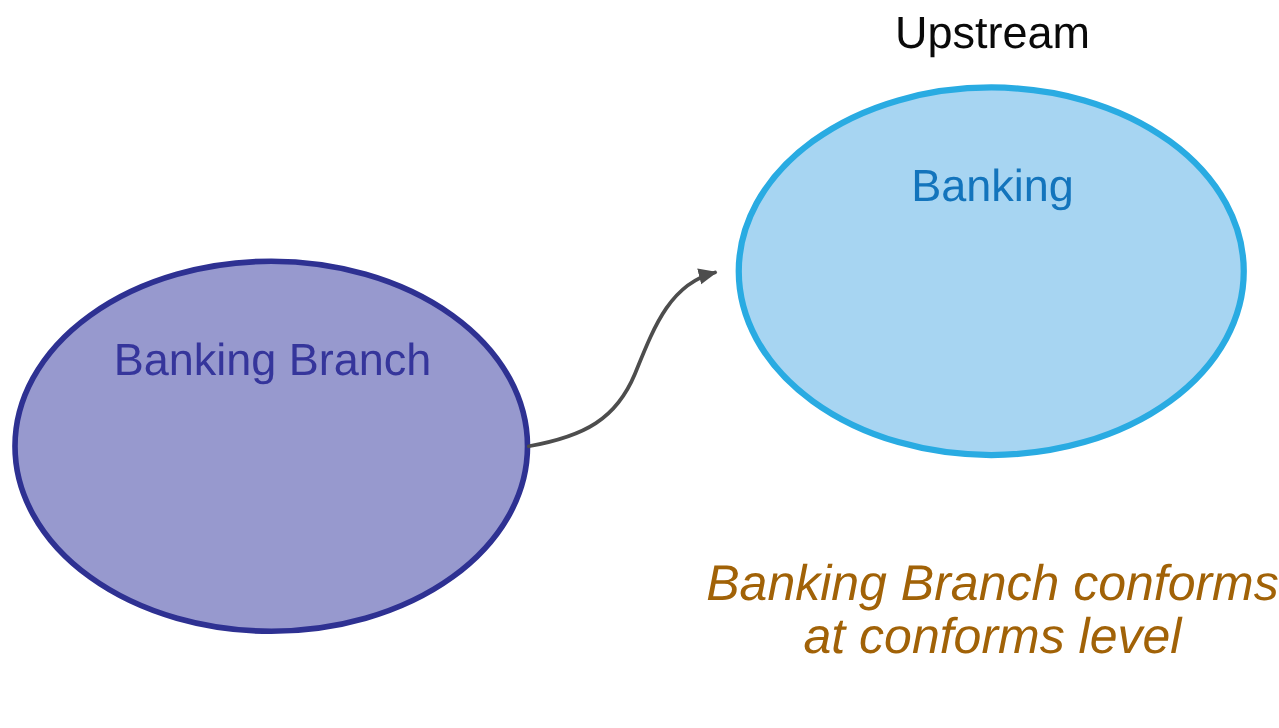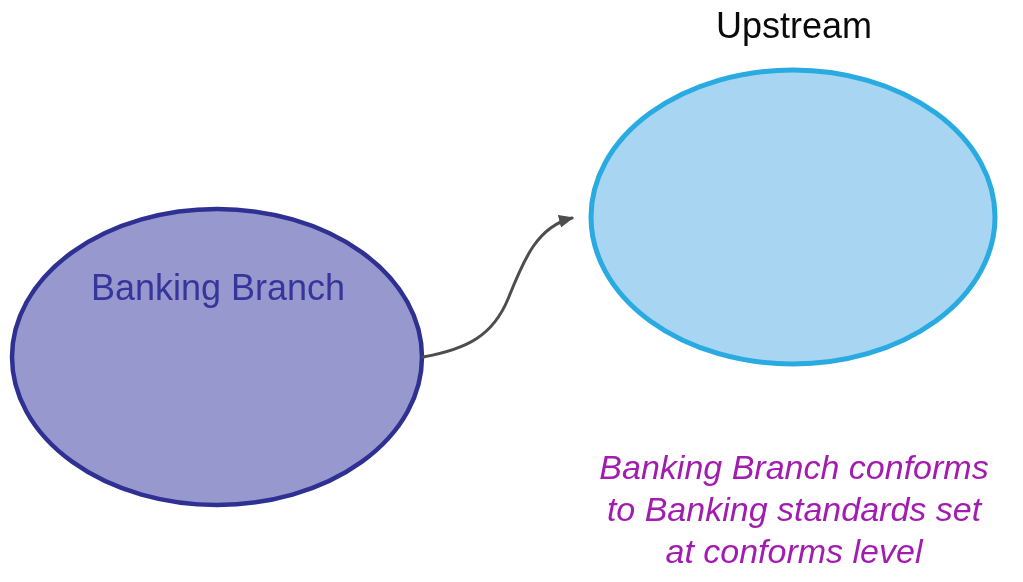--- a/index.html
+++ b/index.html
@@ -40,24 +40,24 @@
   }
   .zone-label {
     color: #0a0a0a;
     font-weight: 500;
   }
   #caption {
     position: absolute;
     left: 794px;
     top: 446px;
     transform: translateX(-50%);
-    font-size: 34px;
+    font-size: 40px;
     line-height: 42px;
     font-style: italic;
-    color: #a21caf;
+    color: #a16207;
     text-align: center;
     white-space: nowrap;
   }
 </style>
 </head>
 <body>
 
 <div id="canvas">
 
   <svg id="diagram-svg" viewBox="0 0 1023 582" xmlns="http://www.w3.org/2000/svg">
@@ -72,20 +72,20 @@
     <ellipse cx="793" cy="217" rx="202" ry="147" stroke-width="5" fill="#a7d5f2" stroke="#29abe2"></ellipse>
 
     <path d="M 423 357 C 468 349, 493 335, 508 299 C 523 262, 536 227, 572 218" fill="none" stroke-width="3" stroke-linecap="round" marker-end="url(#arrowhead)" stroke="#4d4d4d"></path>
   </svg>
 
   <div class="txt zone-label" style="left:794px; top:4px;">Upstream</div>
 
 
   <div class="txt node-label-purple" style="left:218px; top:266px;text-align:right;">Banking Branch</div>
 
+  <div class="txt node-label-blue" style="left:794px; top:127px;">Banking</div>
 
   <div id="caption">
     <div>Banking Branch conforms</div>
-    <div>to Banking standards set</div>
     <div>at conforms level</div>
   </div>
 
 </div>
 
 </body></html>

